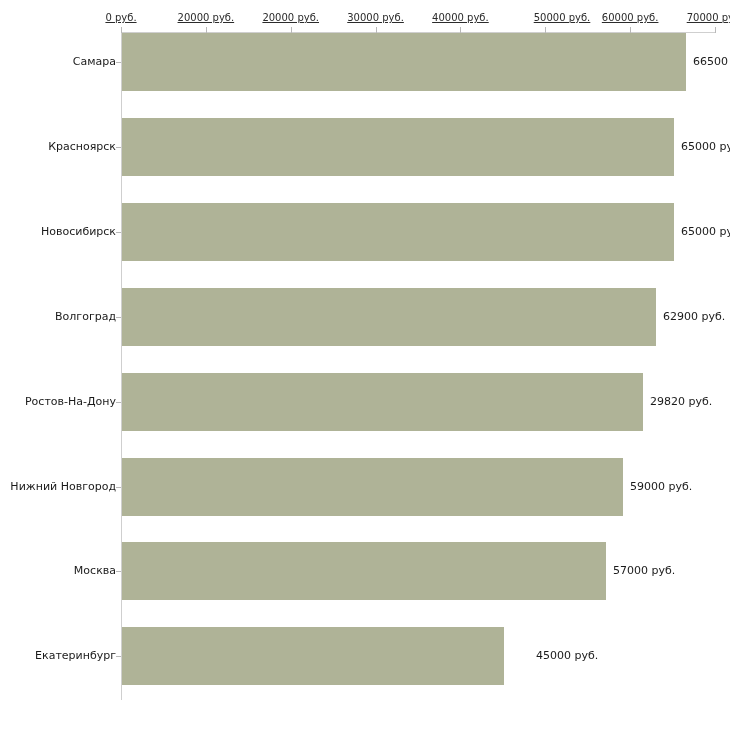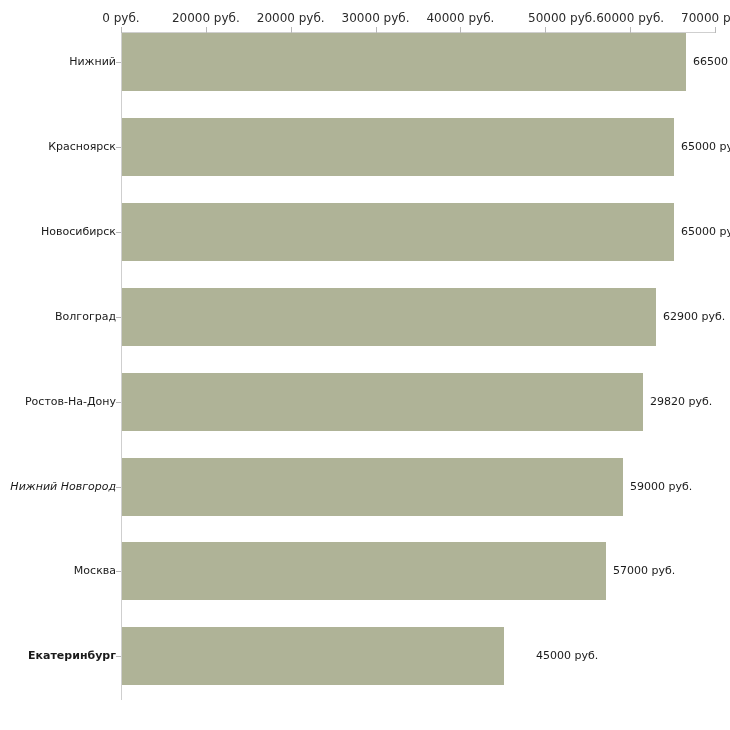--- a/index.html
+++ b/index.html
@@ -42,23 +42,24 @@
     top: 27px;
     width: 1px;
     height: 6px;
     background: #b9b9b9;
   }
   .x-tick-label {
     position: absolute;
     top: 12px;
     transform: translateX(-50%);
     white-space: nowrap;
-    font-size: 12px;
+    font-size: 10px;
     color: #2b2b2b;
     line-height: 12px;
+    text-decoration: underline;
   }
 
   
   .y-axis-line {
     position: absolute;
     left: 121px;
     top: 32px;
     width: 1px;
     height: 668px;
     background: #cfcfcf;
@@ -120,35 +121,35 @@
       <div class="x-tick-label" style="left: 460.429px;">40000 руб.</div>
       <div class="x-tick" style="left: 545.286px;"></div>
       <div class="x-tick-label" style="left: 562px;">50000 руб.</div>
       <div class="x-tick" style="left: 630.143px;"></div>
       <div class="x-tick-label" style="left: 630.143px;">60000 руб.</div>
       <div class="x-tick" style="left: 715px;"></div>
       <div class="x-tick-label" style="left: 715px;">70000 руб.</div>
     </div>
   <div id="yticks-layer">
       <div class="y-tick" style="top: 62px;"></div>
-      <div class="y-tick-label" style="top: 62px;">Нижний</div>
+      <div class="y-tick-label" style="top: 62px;">Самара</div>
       <div class="y-tick" style="top: 147px;"></div>
       <div class="y-tick-label" style="top: 146.9px;">Красноярск</div>
       <div class="y-tick" style="top: 232px;"></div>
       <div class="y-tick-label" style="top: 231.8px;">Новосибирск</div>
       <div class="y-tick" style="top: 317px;"></div>
       <div class="y-tick-label" style="top: 316.7px;">Волгоград</div>
       <div class="y-tick" style="top: 402px;"></div>
       <div class="y-tick-label" style="top: 401.6px;">Ростов-На-Дону</div>
       <div class="y-tick" style="top: 487px;"></div>
-      <div class="y-tick-label" style="top: 486.5px; font-style: italic;">Нижний Новгород</div>
+      <div class="y-tick-label" style="top: 486.5px;">Нижний Новгород</div>
       <div class="y-tick" style="top: 571px;"></div>
       <div class="y-tick-label" style="top: 571.4px;">Москва</div>
       <div class="y-tick" style="top: 656px;"></div>
-      <div class="y-tick-label" style="top: 656.3px; font-weight: bold;">Екатеринбург</div>
+      <div class="y-tick-label" style="top: 656.3px;">Екатеринбург</div>
     </div>
   <div id="bars-layer">
       <div class="bar" style="top: 33px; height: 58px; width: 564px; background: rgb(175, 179, 151);"></div>
       <div class="bar-value" style="left: 693px; top: 62px;">66500 руб.</div>
       <div class="bar" style="top: 118px; height: 58px; width: 552px; background: rgb(175, 179, 151);"></div>
       <div class="bar-value" style="left: 681px; top: 146.9px;">65000 руб.</div>
       <div class="bar" style="top: 203px; height: 58px; width: 552px; background: rgb(175, 179, 151);"></div>
       <div class="bar-value" style="left: 681px; top: 231.8px;">65000 руб.</div>
       <div class="bar" style="top: 288px; height: 58px; width: 534px; background: rgb(175, 179, 151);"></div>
       <div class="bar-value" style="left: 663px; top: 316.7px;">62900 руб.</div>

